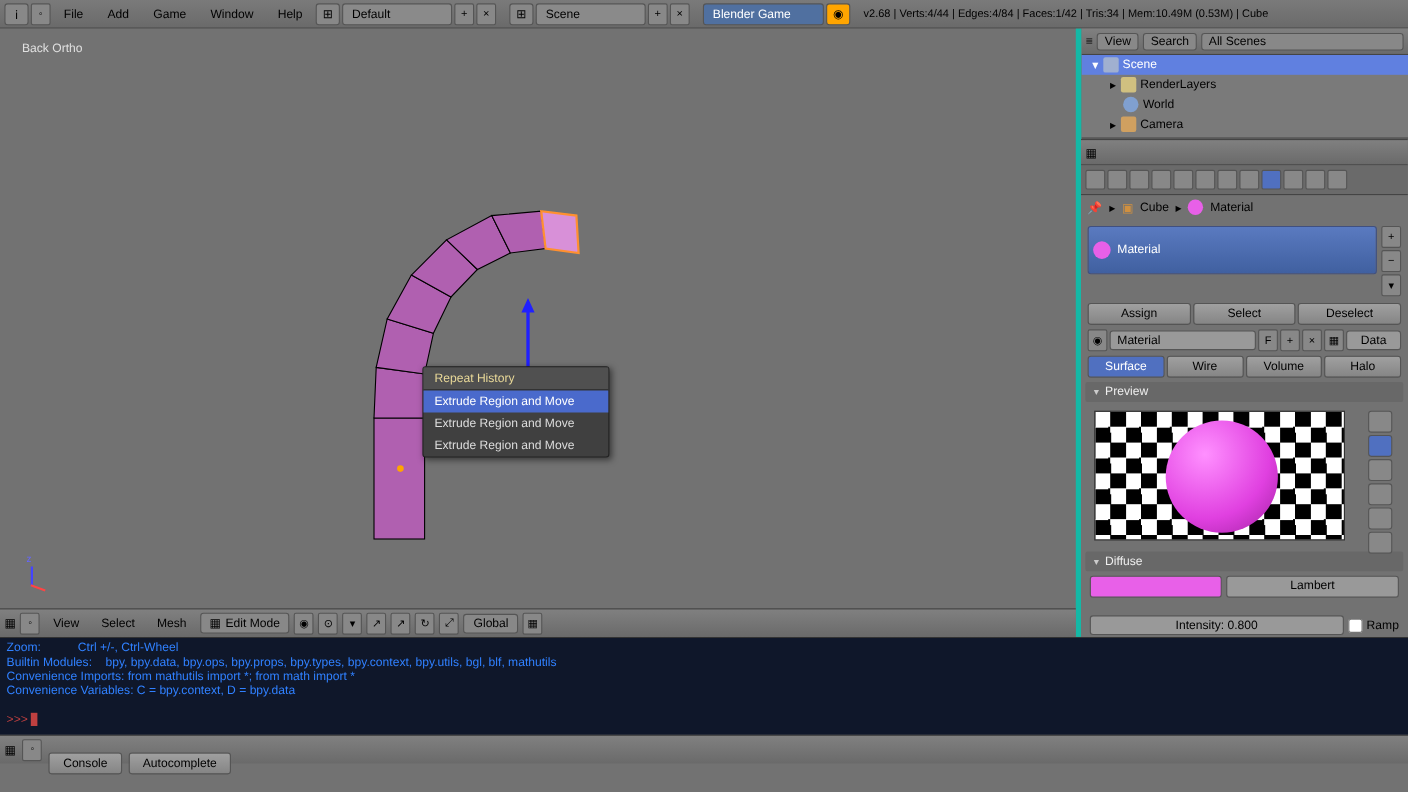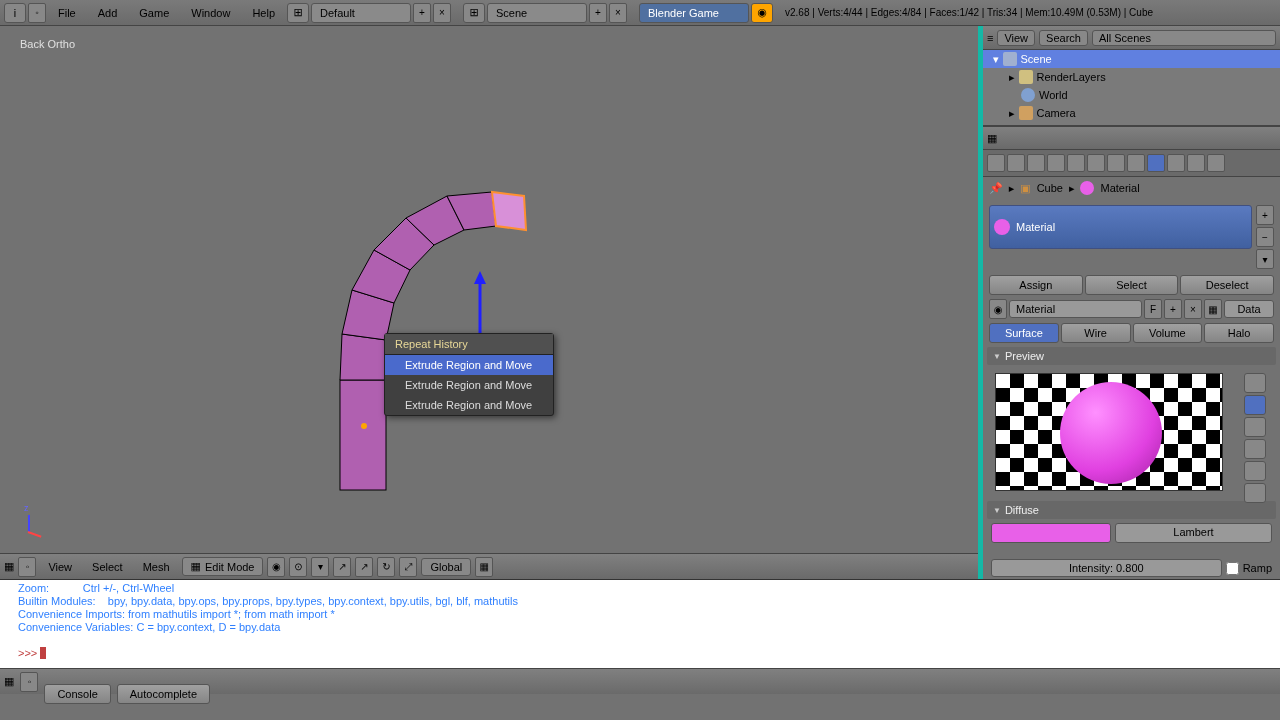--- a/index.html
+++ b/index.html
@@ -60,29 +60,29 @@
 .color-swatch { width: 120px; height: 20px; background: #e860e8; border: 1px solid #555; border-radius: 3px; }
 .value-field { background: #999; border: 1px solid #555; border-radius: 3px; padding: 2px 6px; text-align: center; }
 
 
 .view-footer { position: absolute; bottom: 0; left: 0; right: 0; height: 26px; background: linear-gradient(#808080,#6a6a6a); border-top:1px solid #444; display:flex; align-items:center; padding:0 4px; gap:4px; }
 .view-footer .vitem { padding: 2px 8px; color:#000; }
 .view-footer .dropdown { background:#888; border:1px solid #555; border-radius:3px; padding:2px 8px; display:flex; align-items:center; gap:4px; }
 
 
 .console { height: 115px; background: #727272; border-top:1px solid #333; display:flex; flex-direction:column; }
-.console-text { flex:1; background: #ffffff; color: #3080ff; font-family: monospace; font-size: 11px; padding: 2px 18px; white-space: pre; overflow:hidden; }
+.console-text { flex:1; background: #0f172a; color: #3080ff; font-family: monospace; font-size: 11px; padding: 2px 6px; white-space: pre; overflow:hidden; }
 .console-text .prompt { color: #c04040; }
 .console-footer { height: 26px; background: linear-gradient(#808080,#6a6a6a); border-top:1px solid #444; display:flex; align-items:center; padding:0 4px; gap:6px; }
 .console-footer button { background: linear-gradient(#a0a0a0,#858585); border:1px solid #555; border-radius:3px; padding:3px 12px;margin-top:24px; }
 
 
 .context-menu { position: absolute; background: #404040; border: 1px solid #222; border-radius: 3px; box-shadow: 2px 2px 6px rgba(0,0,0,0.5); z-index: 100; }
 .context-menu .cm-header { background: #505050; color: #e8d898; padding: 4px 10px; border-bottom: 1px solid #222; }
-.context-menu .cm-item { padding: 4px 20px; color: #ddd; cursor: pointer; }
+.context-menu .cm-item { padding: 4px 10px; color: #ddd; cursor: pointer; }
 .context-menu .cm-item.selected { background: #4a6acc; color: #fff; }
 
 
 .axes { position: absolute; bottom: 40px; left: 18px; width: 30px; height: 30px; }
 .axes .z { position:absolute; bottom:6px; left:10px; width:2px; height:18px; background:#4444ff; }
 .axes .x { position:absolute; bottom:6px; left:10px; width:14px; height:2px; background:#ff4444; transform: rotate(20deg); transform-origin: left; }
 .axes .zlabel { position:absolute; top:-6px; left:6px; color:#6666ff; font-size:9px; }
 
 
 .mesh-svg { position: absolute; top: 160px; left: 330px; }

